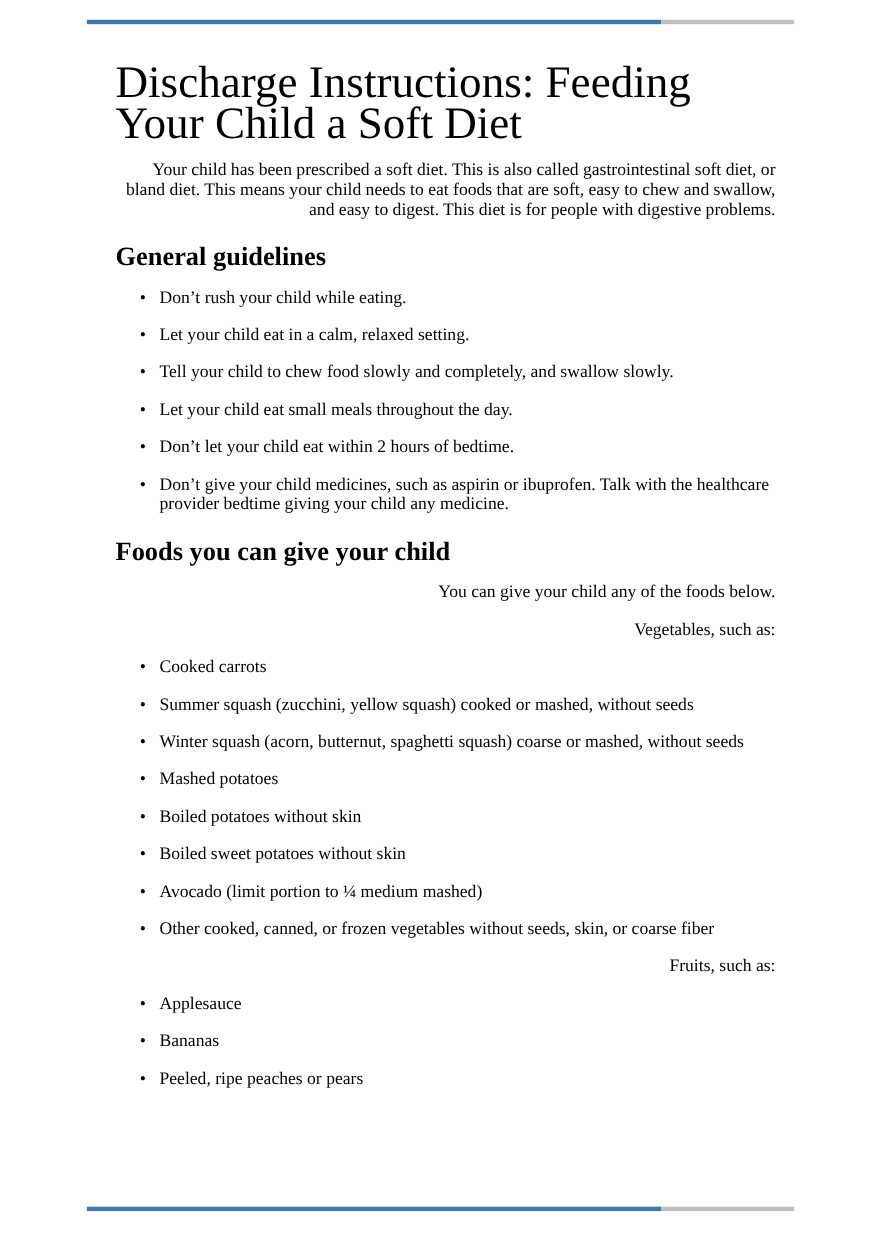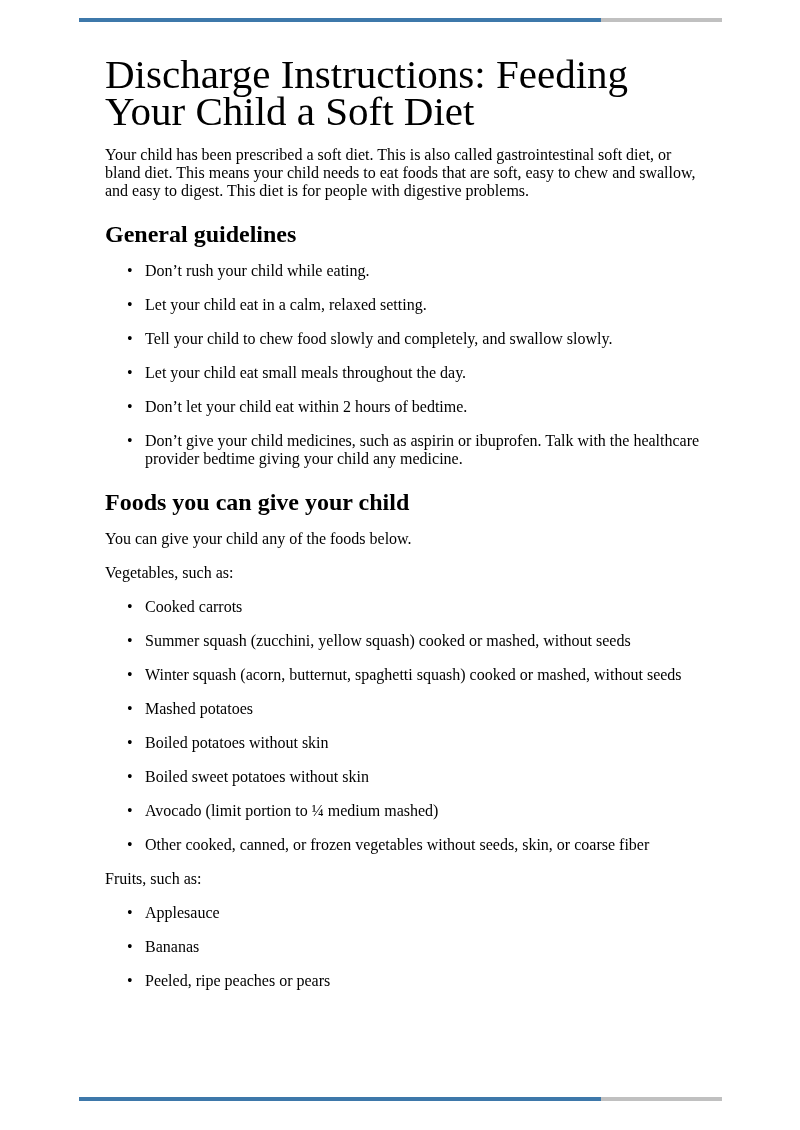--- a/index.html
+++ b/index.html
@@ -9,21 +9,21 @@
   .bar .blue { background: #3e78aa; width: 522px; height: 100%; }
   .bar .gray { background: #c0c0c0; flex: 1; height: 100%; }
   .top-bar { top: 18px; }
   .bottom-bar { top: 1097px; }
   .footer { position: absolute; top: 1162px; left: 79px; width: 643px;
             font-family: "DejaVu Sans", sans-serif; font-style: italic;
             font-size: 7px; color: #888; display: flex; justify-content: space-between; }
   .content { position: absolute; left: 105px; top: 56px; width: 600px; }
   h1 { font-size: 41px; font-weight: normal; line-height: 37px; margin: 0 0 16px 0; }
   h2 { font-size: 24px; font-weight: bold; line-height: 28px; margin: 20px 0 14px 0; }
-  p { font-size: 16px; line-height: 18px; margin: 0 0 16px 0; }
+  p { font-size: 16px; line-height: 18px; margin: 0 0 16px 0; text-align: right; }
   ul { margin: 0; padding: 0 0 0 40px; list-style: none; }
   li { font-size: 16px; line-height: 18px; margin: 0 0 16px 0; position: relative; }
   li::before { content: "•"; position: absolute; left: -18px; top: 0; }
   .intro { margin-bottom: 20px; }
 </style>
 </head>
 <body>
 
 <div class="bar top-bar">
   <div class="blue"></div>
@@ -44,21 +44,21 @@
     <li>Don’t give your child medicines, such as aspirin or ibuprofen. Talk with the healthcare provider bedtime giving your child any medicine.</li>
   </ul>
 
   <h2>Foods you can give your child</h2>
   <p>You can give your child any of the foods below.</p>
 
   <p>Vegetables, such as:</p>
   <ul>
     <li>Cooked carrots</li>
     <li>Summer squash (zucchini, yellow squash) cooked or mashed, without seeds</li>
-    <li>Winter squash (acorn, butternut, spaghetti squash) cooked or mashed, without seeds</li>
+    <li>Winter squash (acorn, butternut, spaghetti squash) coarse or mashed, without seeds</li>
     <li>Mashed potatoes</li>
     <li>Boiled potatoes without skin</li>
     <li>Boiled sweet potatoes without skin</li>
     <li>Avocado (limit portion to ¼ medium mashed)</li>
     <li>Other cooked, canned, or frozen vegetables without seeds, skin, or coarse fiber</li>
   </ul>
 
   <p>Fruits, such as:</p>
   <ul>
     <li>Applesauce</li>

